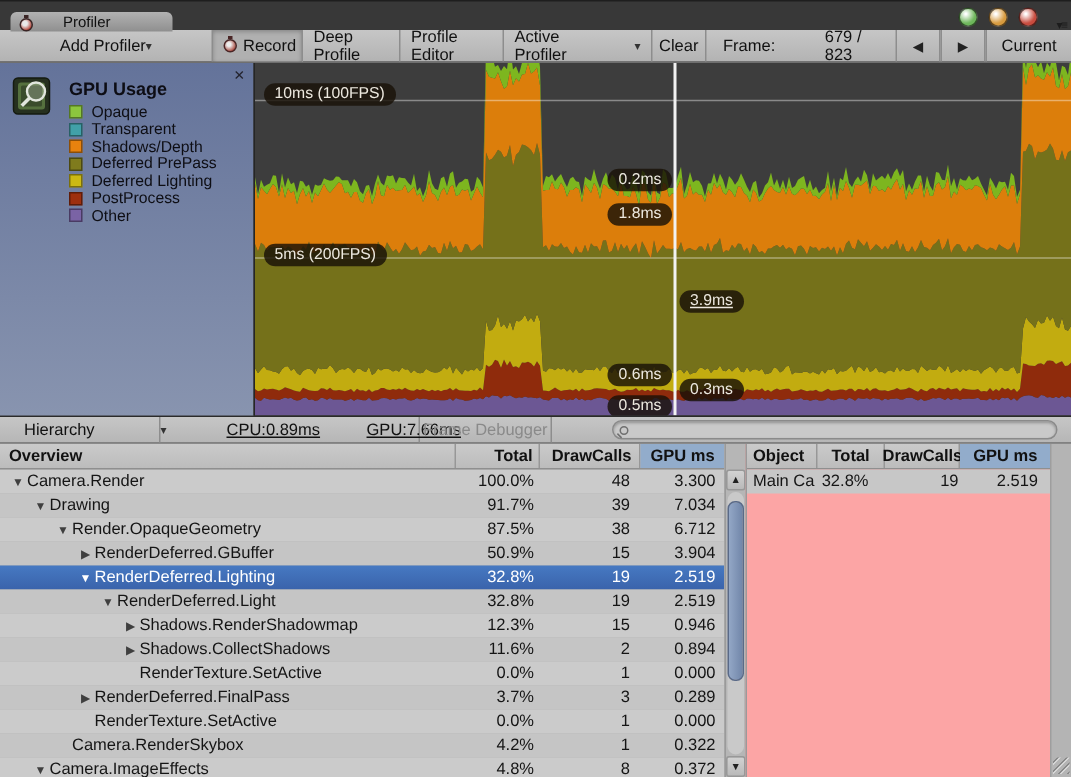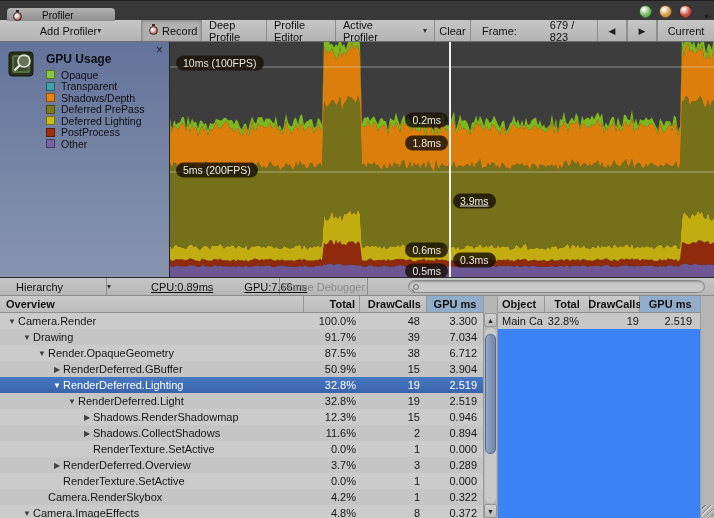--- a/index.html
+++ b/index.html
@@ -93,21 +93,21 @@
   .c-gpu{width:56px;flex:none;text-align:right;padding-right:6px;}
 
   .vscroll{width:14px;flex:none;background:#b6b6b6;border-left:1px solid #9a9a9a;
        display:flex;flex-direction:column;padding-top:17px;}
   .sb-btn{height:14px;flex:none;display:flex;align-items:center;justify-content:center;font-size:7px;
        color:#222;background:linear-gradient(#d2d2d2,#b9b9b9);border:1px solid #989898;border-radius:2px;}
   .sb-track{flex:1;position:relative;margin:1px 1px;background:#c9c9c9;border-radius:6px;}
   .sb-thumb{position:absolute;left:0;right:0;top:6px;height:120px;border-radius:5px;
        background:linear-gradient(90deg,#93a7c6,#7186a9);border:1px solid #5a6a88;}
 
-  .right-table{width:203px;flex:none;display:flex;flex-direction:column;background:#3b82f6;border-left:1px solid #9a9a9a;}
+  .right-table{width:203px;flex:none;display:flex;flex-direction:column;background:#fca5a5;border-left:1px solid #9a9a9a;}
   .rth-obj{width:47px;padding-left:4px;}
   .rth-total{width:46px;justify-content:center;}
   .rth-draw{width:50px;justify-content:center;}
   .rth-gpu{width:60px;justify-content:center;border-right:none;background:var(--hdr-hl,#92accb);}
   .orow{height:16px;display:flex;align-items:center;font-size:11px;color:#151515;background:#c7c7c7;}
   .o-obj{width:47px;flex:none;padding-left:4px;overflow:hidden;white-space:nowrap;}
   .o-total{width:46px;flex:none;text-align:right;padding-right:12px;}
   .o-draw{width:50px;flex:none;text-align:right;padding-right:2px;}
   .o-gpu{width:60px;flex:none;text-align:right;padding-right:9px;}
 
@@ -323,21 +323,21 @@
           </div>
           <div class="trow even">
             <span class="arrow" style="margin-left: 81px;"></span>
             <span class="rname">RenderTexture.SetActive</span>
             <span class="c-total">0.0%</span>
             <span class="c-draw">1</span>
             <span class="c-gpu">0.000</span>
           </div>
           <div class="trow odd">
             <span class="arrow" style="margin-left: 51px;">▶</span>
-            <span class="rname">RenderDeferred.Overview</span>
+            <span class="rname">RenderDeferred.FinalPass</span>
             <span class="c-total">3.7%</span>
             <span class="c-draw">3</span>
             <span class="c-gpu">0.289</span>
           </div>
           <div class="trow even">
             <span class="arrow" style="margin-left: 51px;"></span>
             <span class="rname">RenderTexture.SetActive</span>
             <span class="c-total">0.0%</span>
             <span class="c-draw">1</span>
             <span class="c-gpu">0.000</span>

